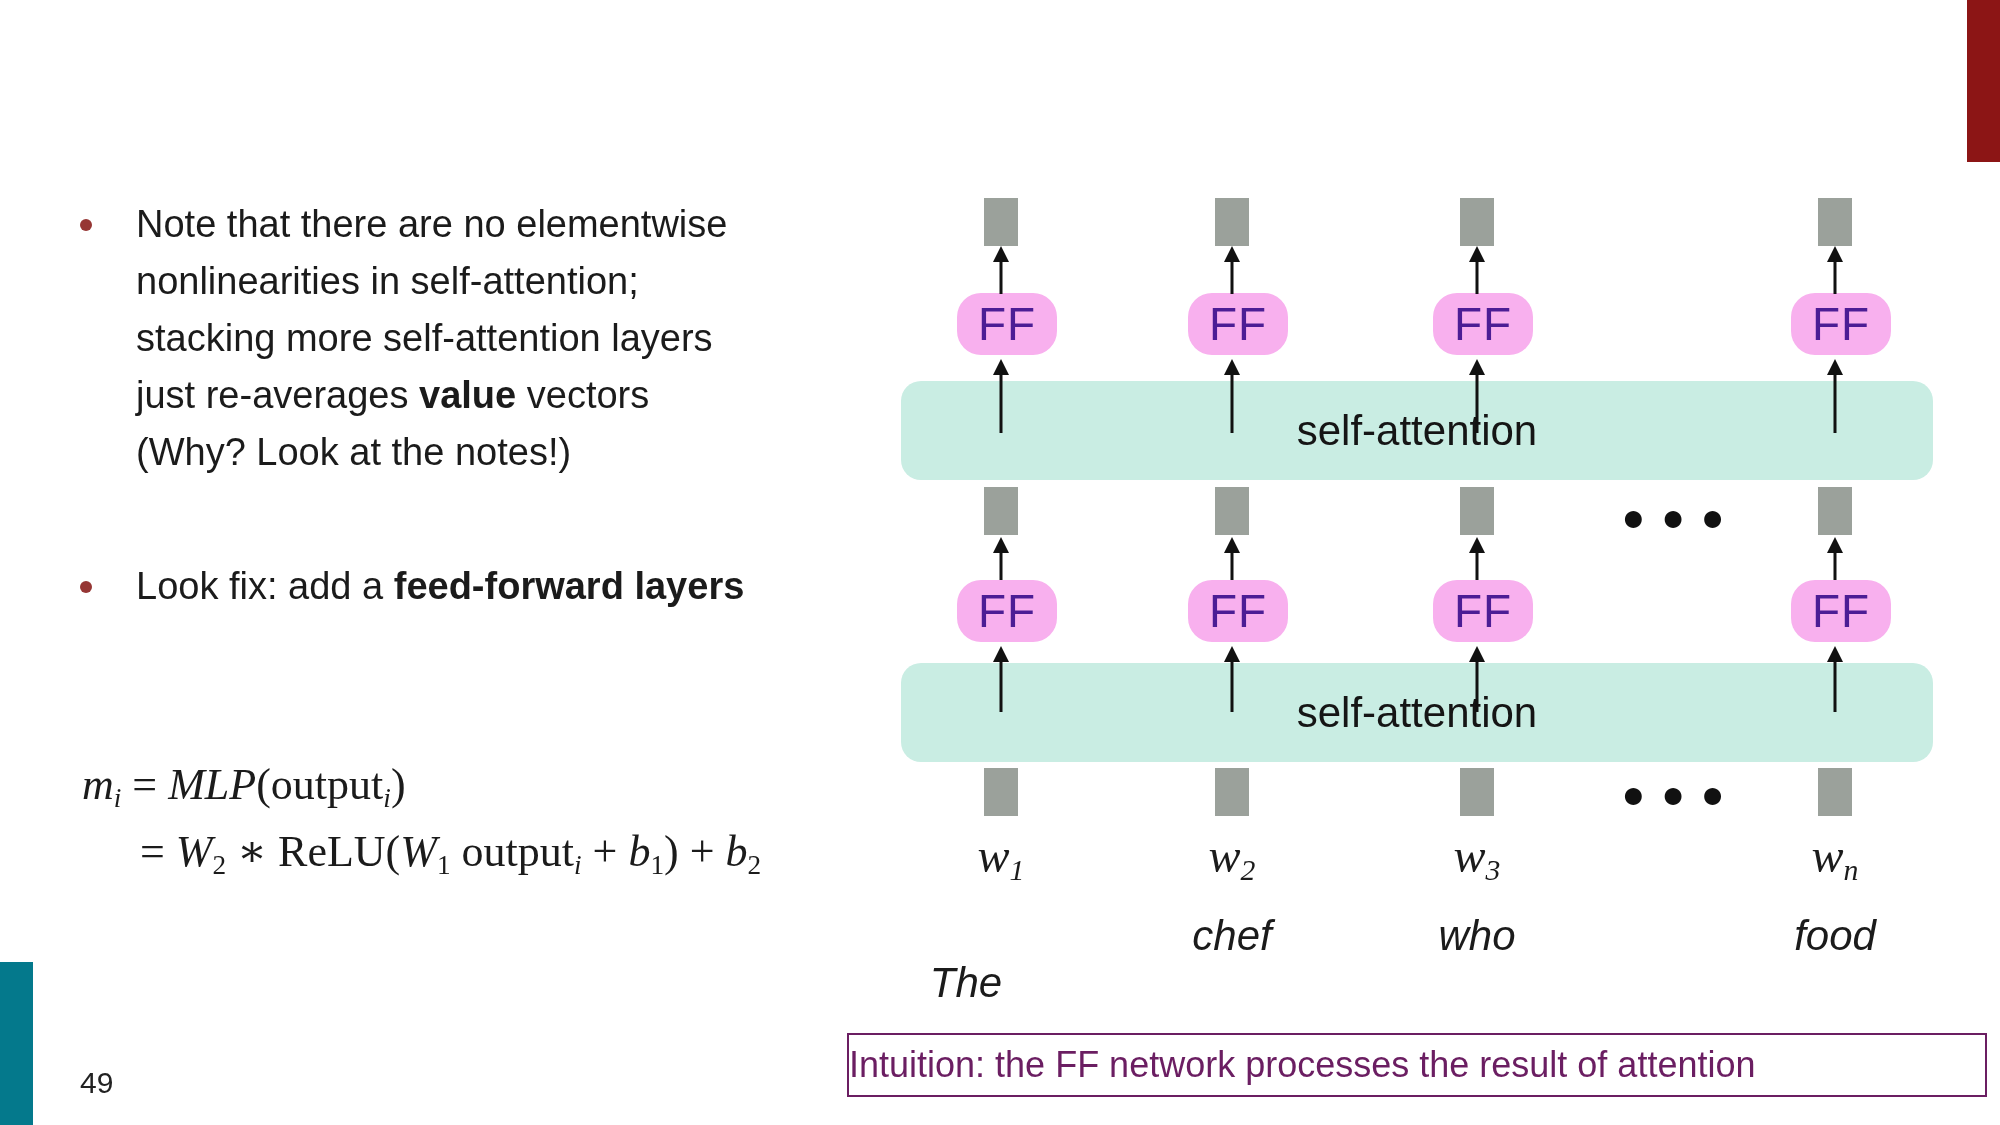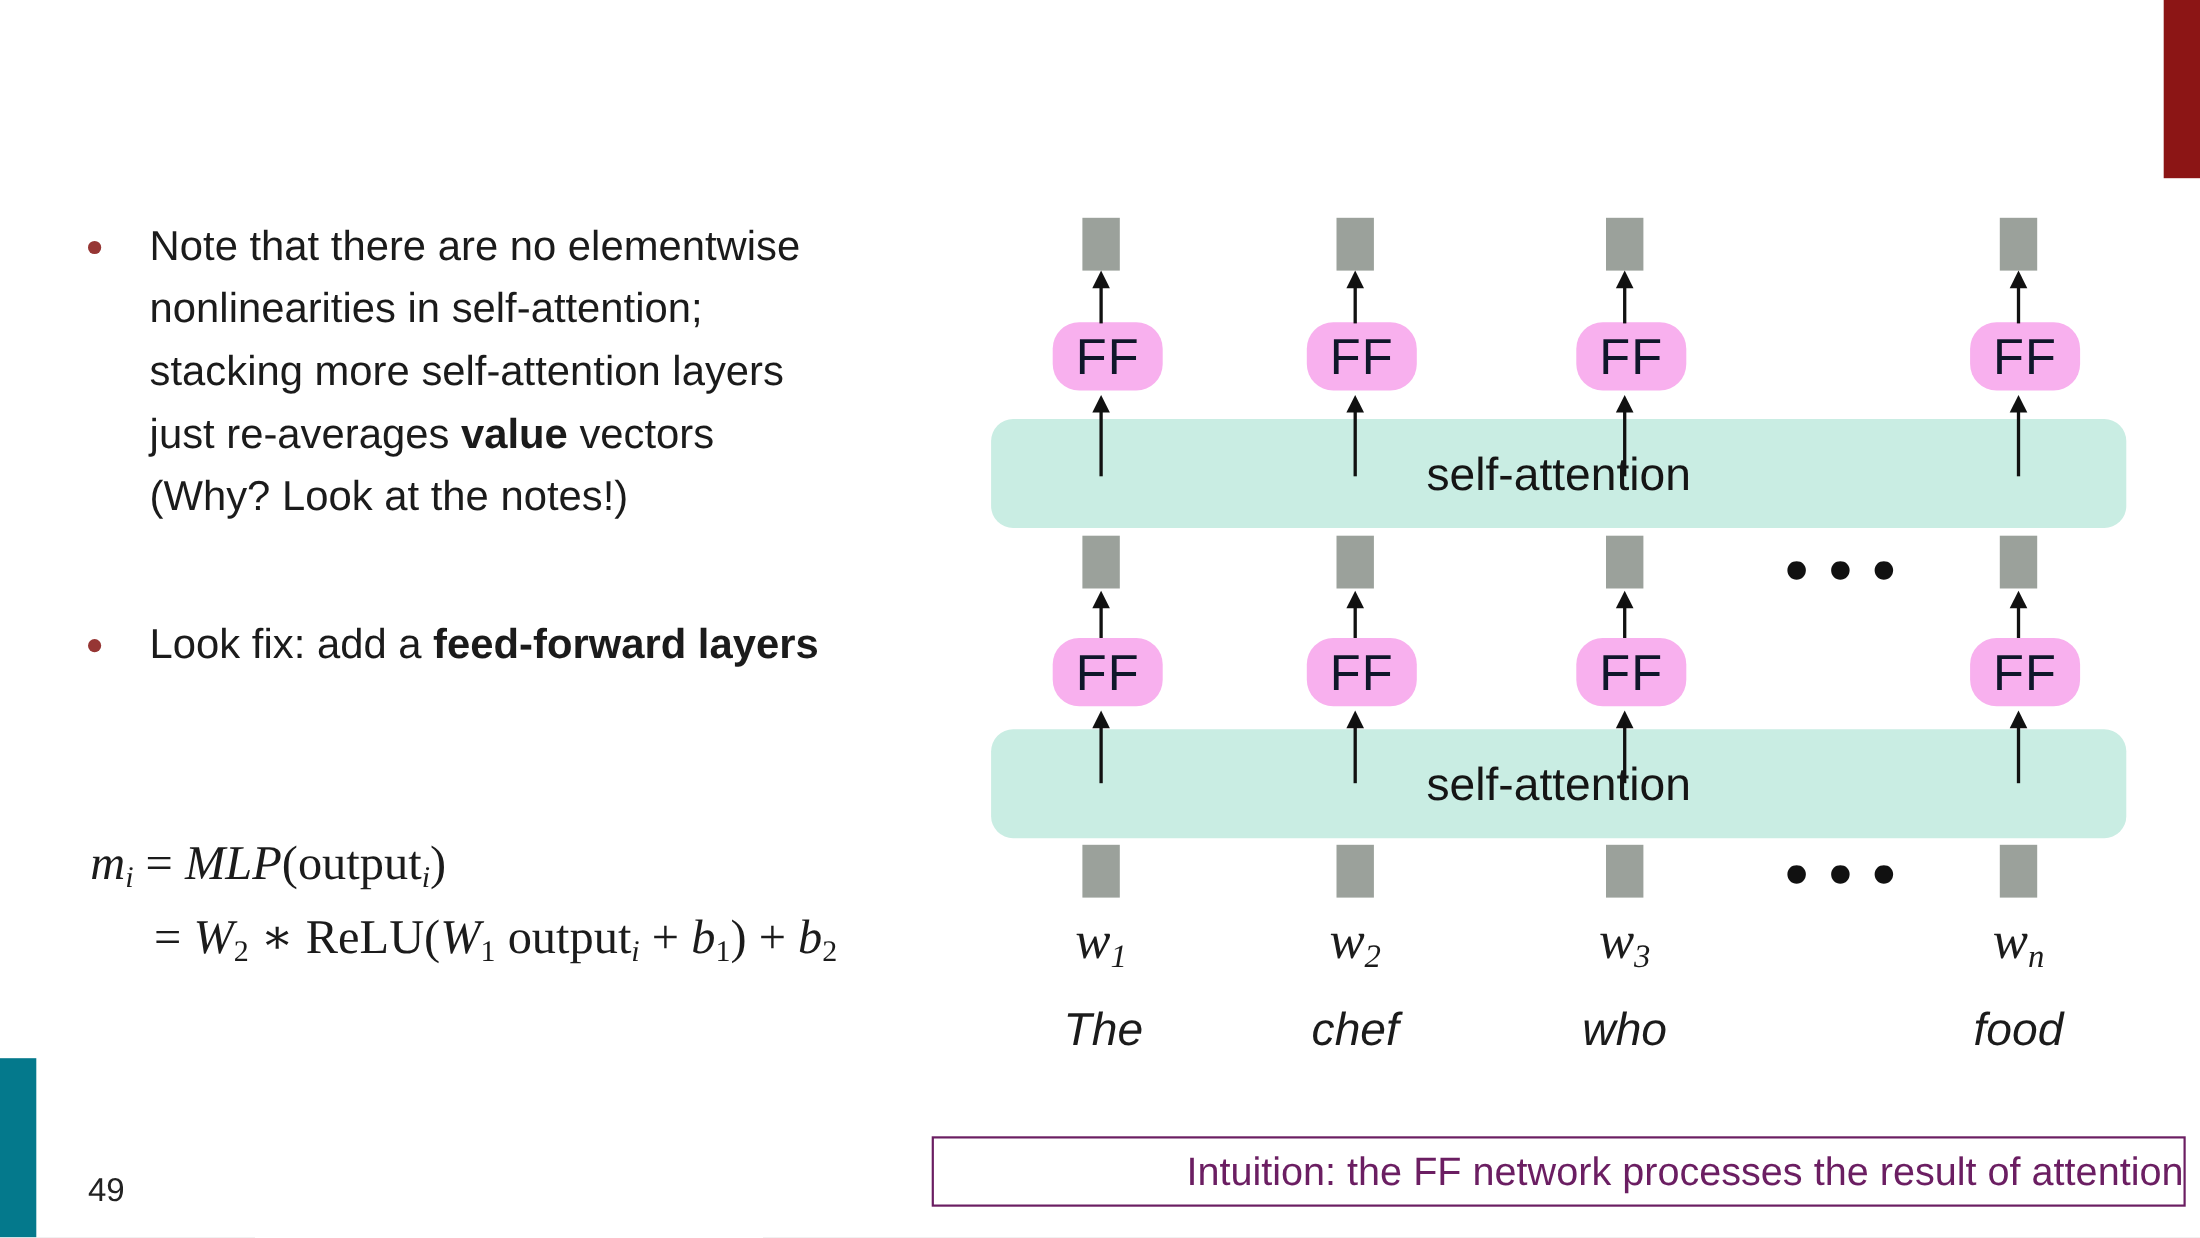--- a/index.html
+++ b/index.html
@@ -23,41 +23,41 @@
   .it{font-style:italic;}
   .sub{font-size:0.62em;vertical-align:-0.28em;}
   
   .formula{position:absolute;left:82px;top:758px;
     font-family:"Liberation Serif","DejaVu Serif",serif;font-size:44px;line-height:53px;}
   .formula .line2{padding-left:58px;}
   
   .vec{position:absolute;width:34px;height:48px;background:var(--vector_gray,#9BA19B);}
   .ffbox{position:absolute;width:100px;height:62px;border-radius:24px;
     background:var(--ff_pink,#F8B0EE);display:flex;align-items:center;justify-content:center;
-    font-size:46px;letter-spacing:1px;color:#0f172a;}
+    font-size:46px;letter-spacing:1px;color:#4c1d95;}
   .band{position:absolute;left:901px;width:1032px;height:99px;border-radius:20px;
     background:var(--attention_mint,#C9EDE3);display:flex;align-items:center;justify-content:center;
     font-size:42px;color:#151515;}
   .arrow{position:absolute;width:18px;}
   .arrow::before{content:"";position:absolute;left:50%;transform:translateX(-50%);top:0;
     border-left:8px solid transparent;border-right:8px solid transparent;
     border-bottom:16px solid #111;}
   .arrow::after{content:"";position:absolute;left:50%;transform:translateX(-50%);
     top:11px;bottom:0;width:3px;background:#111;}
   .dots{position:absolute;left:1618px;width:100px;height:50px;text-align:center;
     font-size:48px;font-weight:700;letter-spacing:9px;line-height:44px;color:#111;
     font-family:"DejaVu Sans",sans-serif;}
   .wlabel{position:absolute;width:140px;text-align:center;top:828px;
     font-family:"Liberation Serif","DejaVu Serif",serif;font-style:italic;font-size:48px;}
   .wlabel .sub{font-style:italic;}
   .word{position:absolute;width:180px;text-align:center;top:912px;
     font-style:italic;font-size:42px;}
   
   .callout{position:absolute;left:847px;top:1033px;width:1136px;height:60px;
-    border:2.5px solid var(--callout_purple,#6B1E62);display:flex;align-items:center;justify-content:flex-end;
+    border:2.5px solid var(--callout_purple,#6B1E62);display:flex;align-items:center;justify-content:flex-start;
     font-size:36px;color:var(--callout_purple,#6B1E62);}
   .pagenum{position:absolute;left:80px;top:1066px;font-size:30px;color:#222;}
 </style>
 </head>
 <body>
 
 <div class="slide">
 
   <div class="red-bar"></div>
   <div class="teal-bar"></div>
@@ -127,21 +127,21 @@
   <div class="arrow" style="left:1826px;top:646px;height:66px;"></div>
 
   <div class="dots" style="top:498px;">•••</div>
   <div class="dots" style="top:775px;">•••</div>
 
   <div class="wlabel" style="left:931px;"><span>w</span><span class="sub">1</span></div>
   <div class="wlabel" style="left:1162px;"><span>w</span><span class="sub">2</span></div>
   <div class="wlabel" style="left:1407px;"><span>w</span><span class="sub">3</span></div>
   <div class="wlabel" style="left:1765px;"><span>w</span><span class="sub">n</span></div>
 
-  <div class="word" style="left:913px;">The</div>
+  <div class="word" style="left:876px;margin-top:47px;">The</div>
   <div class="word" style="left:1142px;">chef</div>
   <div class="word" style="left:1387px;">who</div>
   <div class="word" style="left:1745px;">food</div>
 
   <div class="callout">
     <span>Intuition: the FF network processes the result of attention</span>
   </div>
 
   <div class="pagenum">49</div>
 

